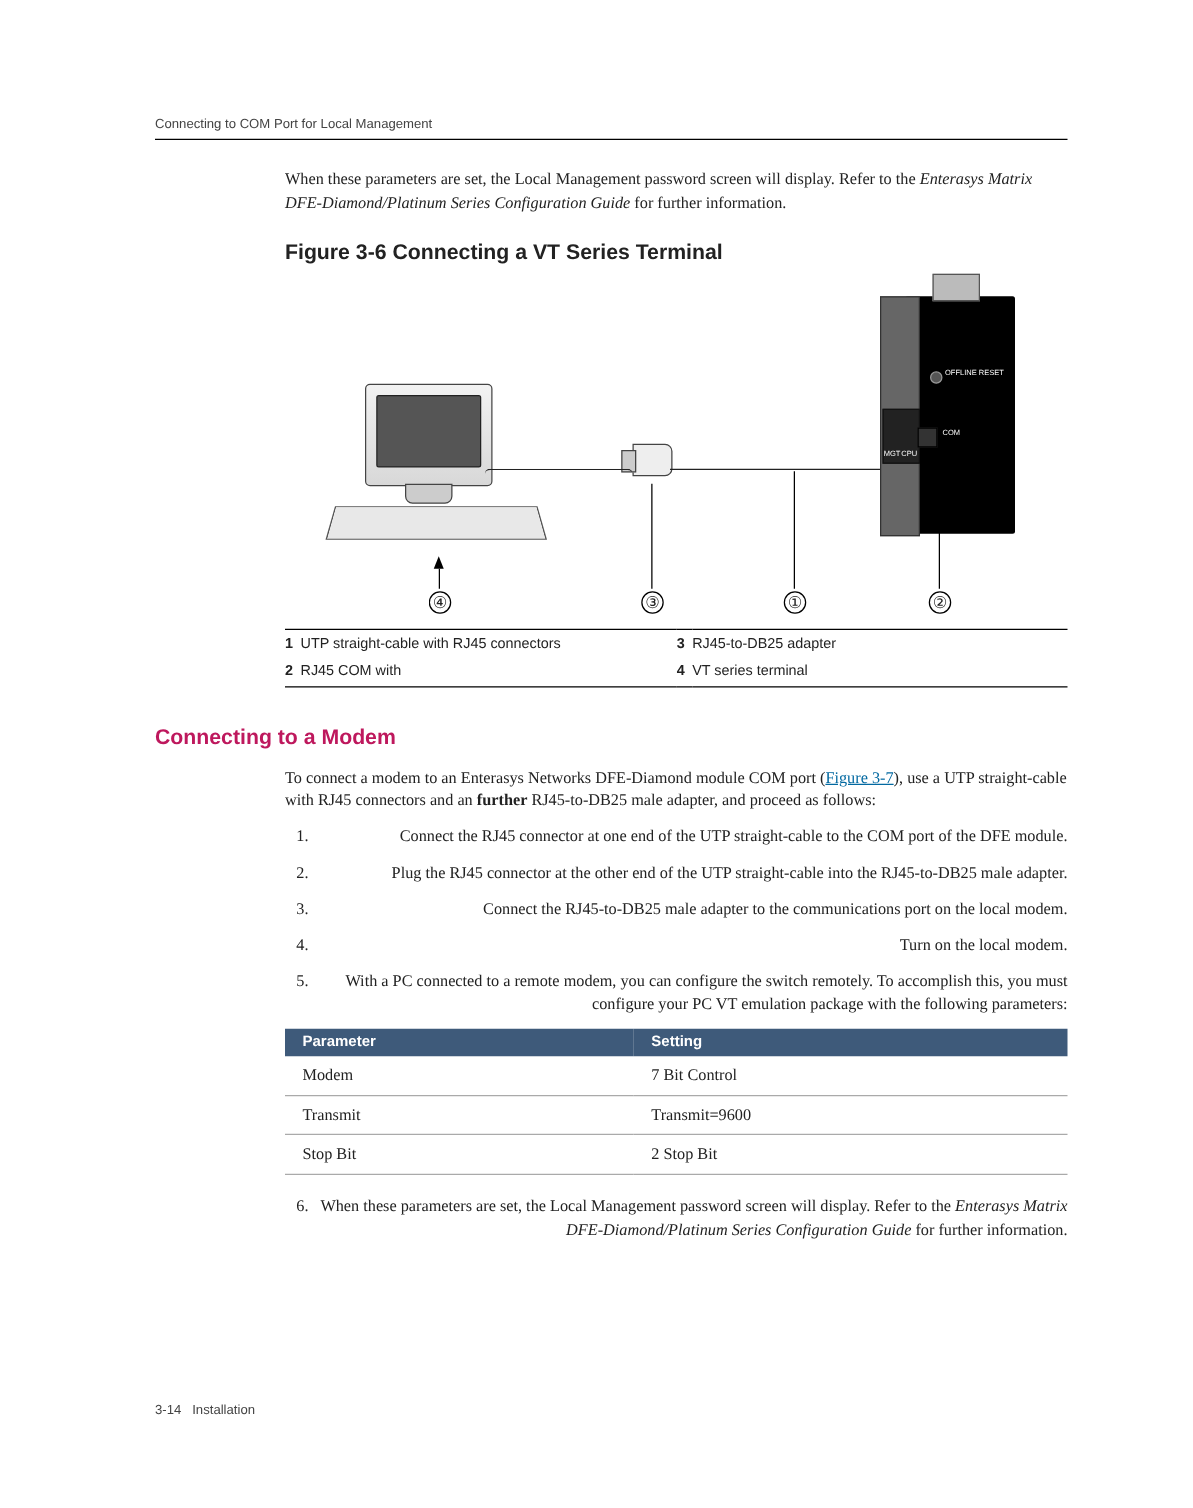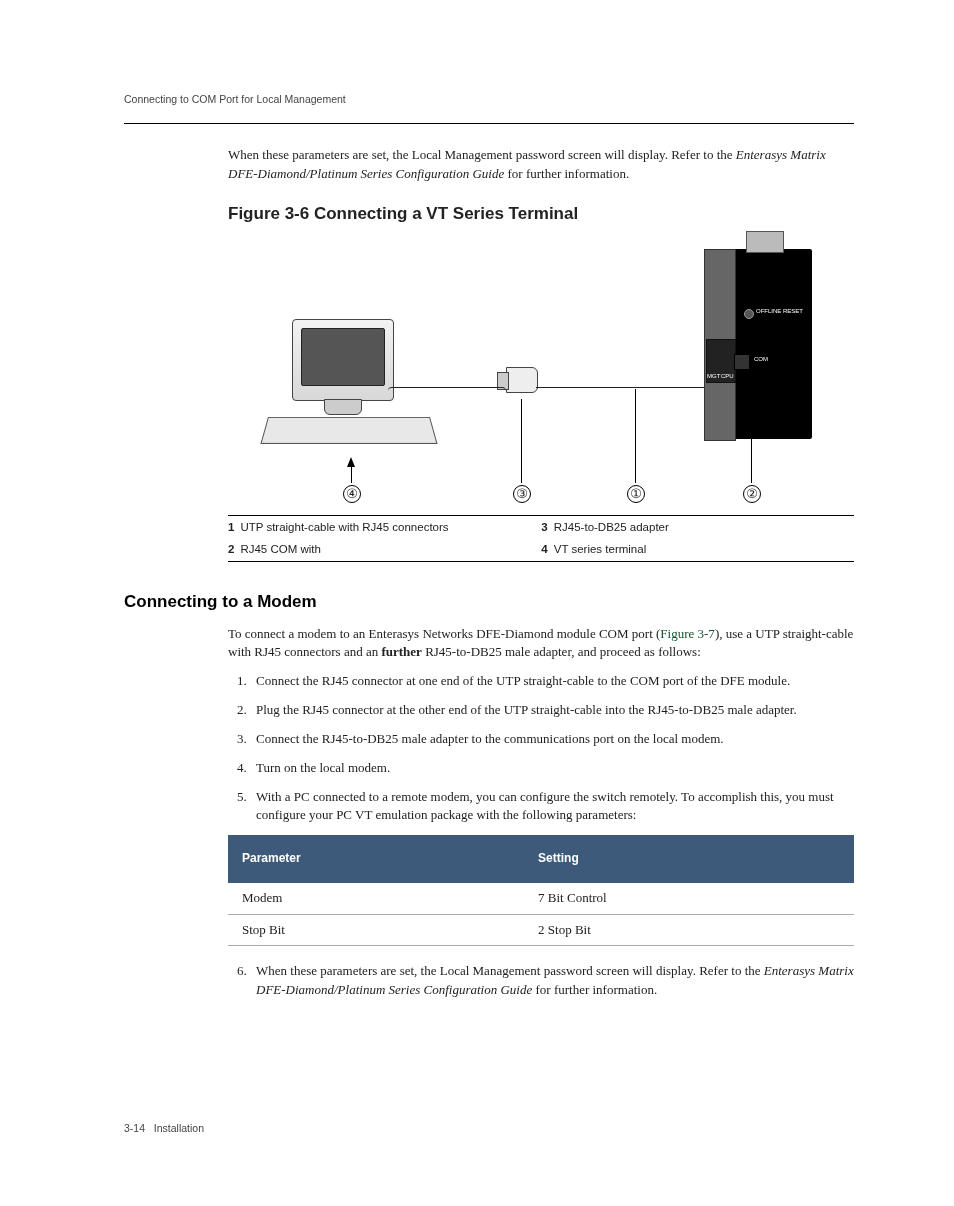--- a/index.html
+++ b/index.html
@@ -16,21 +16,21 @@
     height: 1206px;
     box-sizing: border-box;
     padding: 92px 100px 40px 124px;
     position: relative;
   }
   .running-header {
     font-family: Arial, Helvetica, sans-serif;
     font-size: 10.5px;
     color: #444;
     border-bottom: 1px solid #000;
-    padding-bottom: 16px;
+    padding-bottom: 4px;
     margin-bottom: 22px;
   }
   .content-indent {
     margin-left: 104px;
   }
   .body-text {
     margin: 0 0 10px 0;
   }
   .italic { font-style: italic; }
   .figure-caption {
@@ -225,46 +225,47 @@
   .legend-table .n {
     font-weight: bold;
     width: 16px;
   }
   .legend-table .half { width: 50%; }
 
   h2.section-heading {
     font-family: Arial, Helvetica, sans-serif;
     font-weight: bold;
     font-size: 17px;
-    color: #000000;
+    color: #be185d;
     margin: 28px 0 10px -104px;
   }
   ol.steps {
     margin: 8px 0;
     padding-left: 22px;
+    text-align: right;
   }
   ol.steps li {
     margin-bottom: 10px;
     padding-left: 6px;
   }
-  .link-text { color: #14532d; }
+  .link-text { color: #0369a1; text-decoration: underline; }
 
   table.param {
     width: 100%;
     border-collapse: collapse;
     margin: 10px 0 16px 0;
     font-size: 13px;
   }
   table.param th {
     background: #3e5a7a;
     color: #fff;
     font-family: Arial, Helvetica, sans-serif;
     font-size: 12px;
     text-align: left;
-    padding: 15px 14px;
+    padding: 2px 14px;
     font-weight: bold;
   }
   table.param td {
     padding: 6px 14px;
     border-bottom: 1px solid #aaa;
   }
 
   .footer {
     position: absolute;
     left: 124px;
@@ -381,20 +382,24 @@
       <tbody>
           <tr>
         <th>Parameter</th>
         <th>Setting</th>
       </tr>
       <tr>
         <td>Modem</td>
         <td>7 Bit Control</td>
       </tr>
       <tr>
+        <td>Transmit</td>
+        <td>Transmit=9600</td>
+      </tr>
+      <tr>
         <td>Stop Bit</td>
         <td>2 Stop Bit</td>
       </tr>
     </tbody>
       </table>
 
     <ol class="steps" start="6">
       <li>
         <span>When these parameters are set, the Local Management password screen will display. Refer to the </span><span class="italic">Enterasys Matrix DFE-Diamond/Platinum Series Configuration Guide</span><span> for further information.</span>
       </li>

